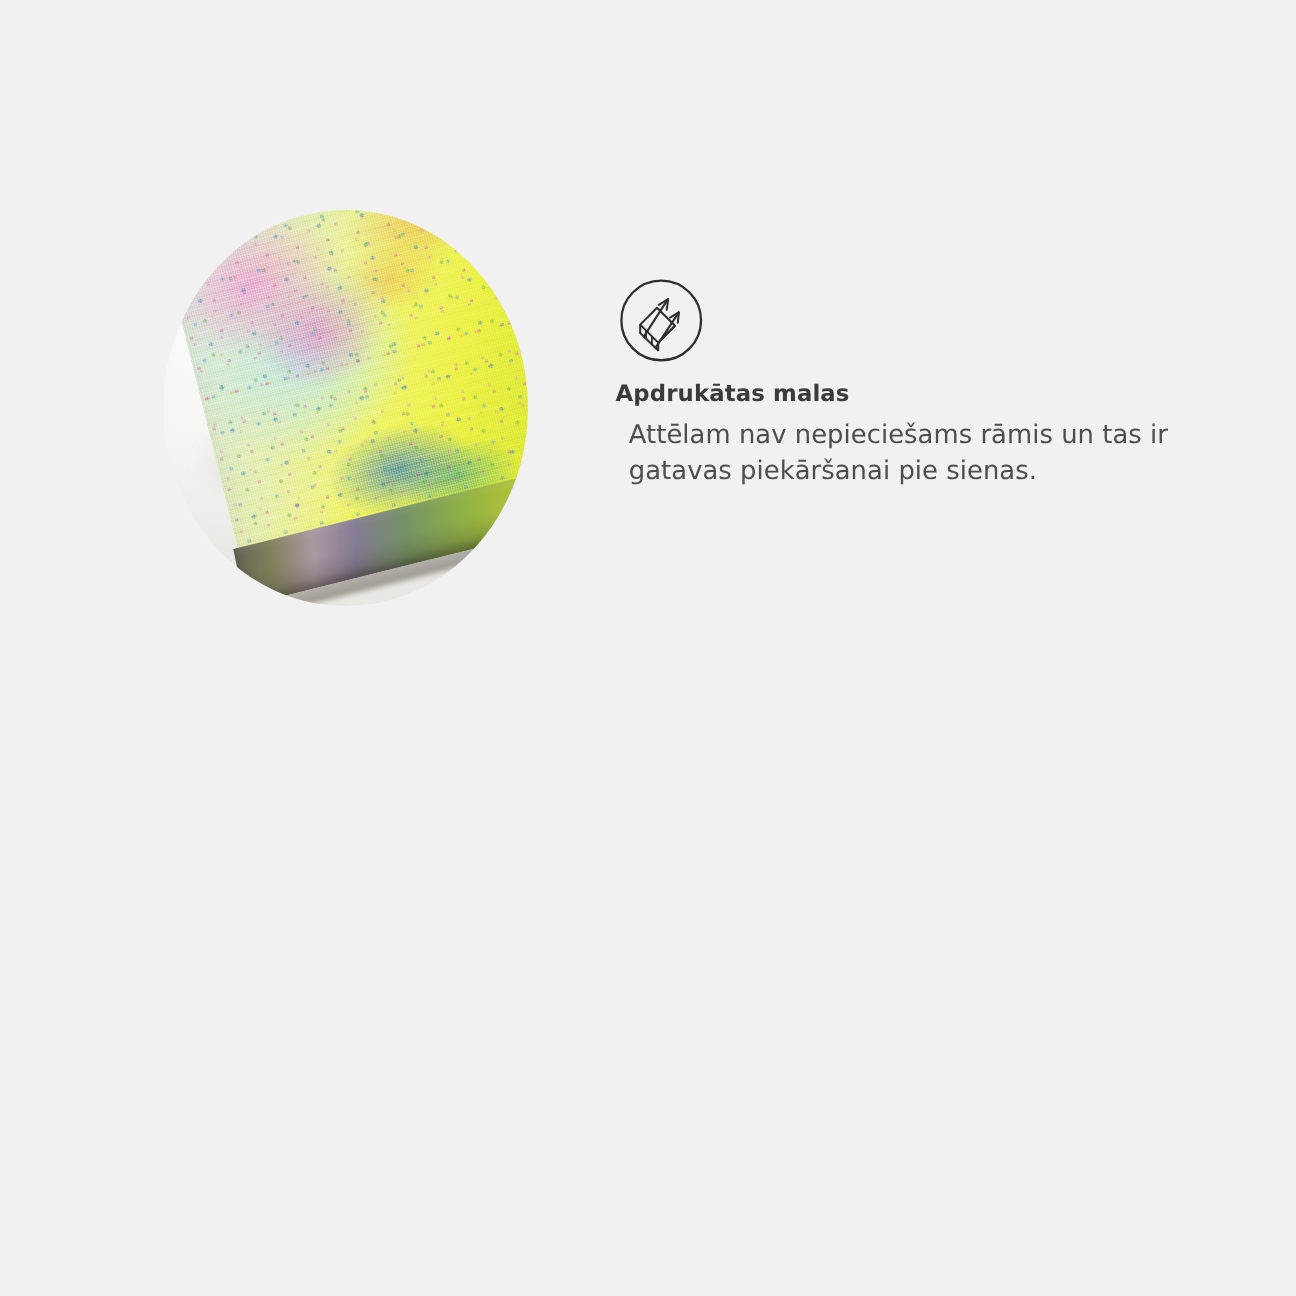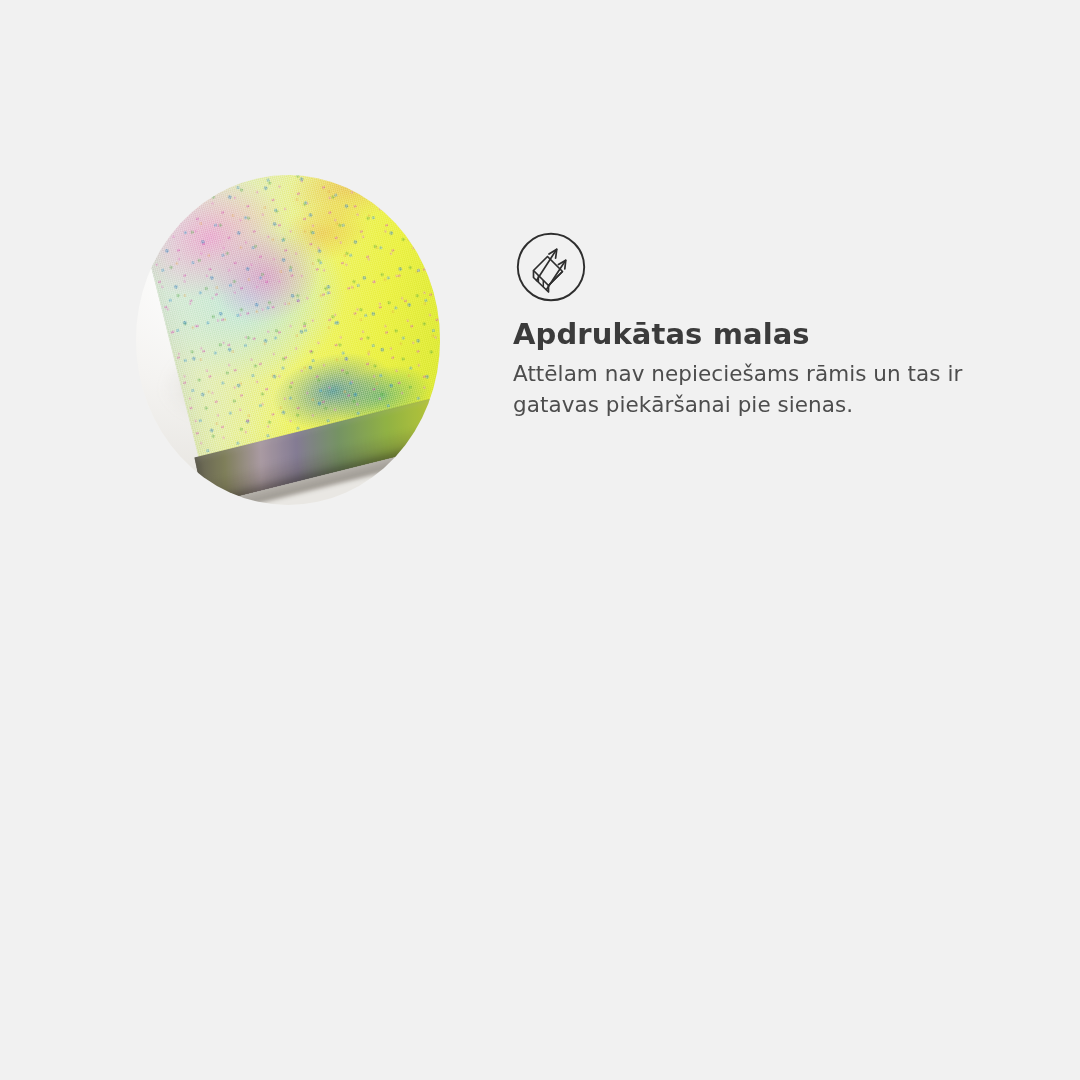--- a/index.html
+++ b/index.html
@@ -168,28 +168,28 @@
   }
   #icon-printed-edges { left: 516px; top: 232px; }
 
   
   .text-block { position: absolute; }
   #text-printed-edges { left: 513px; top: 318px; width: 500px; }
 
   .feature-title {
     margin: 0;
     font-family: "DejaVu Sans", "Liberation Sans", sans-serif;
-    font-size: 29px;
+    font-size: 19px;
     font-weight: 700;
     color: #3b3b3b;
     letter-spacing: 0.1px;
     line-height: 1.15;
   }
   .feature-desc {
-    margin: 8px 0 0 0;
+    margin: 8px 0 0 11px;
     font-family: "DejaVu Sans", "Liberation Sans", sans-serif;
     font-size: 21.5px;
     font-weight: 400;
     color: #4d4d4d;
     line-height: 1.42;
     letter-spacing: 0.05px;
   }
 </style>
 </head>
 <body>

